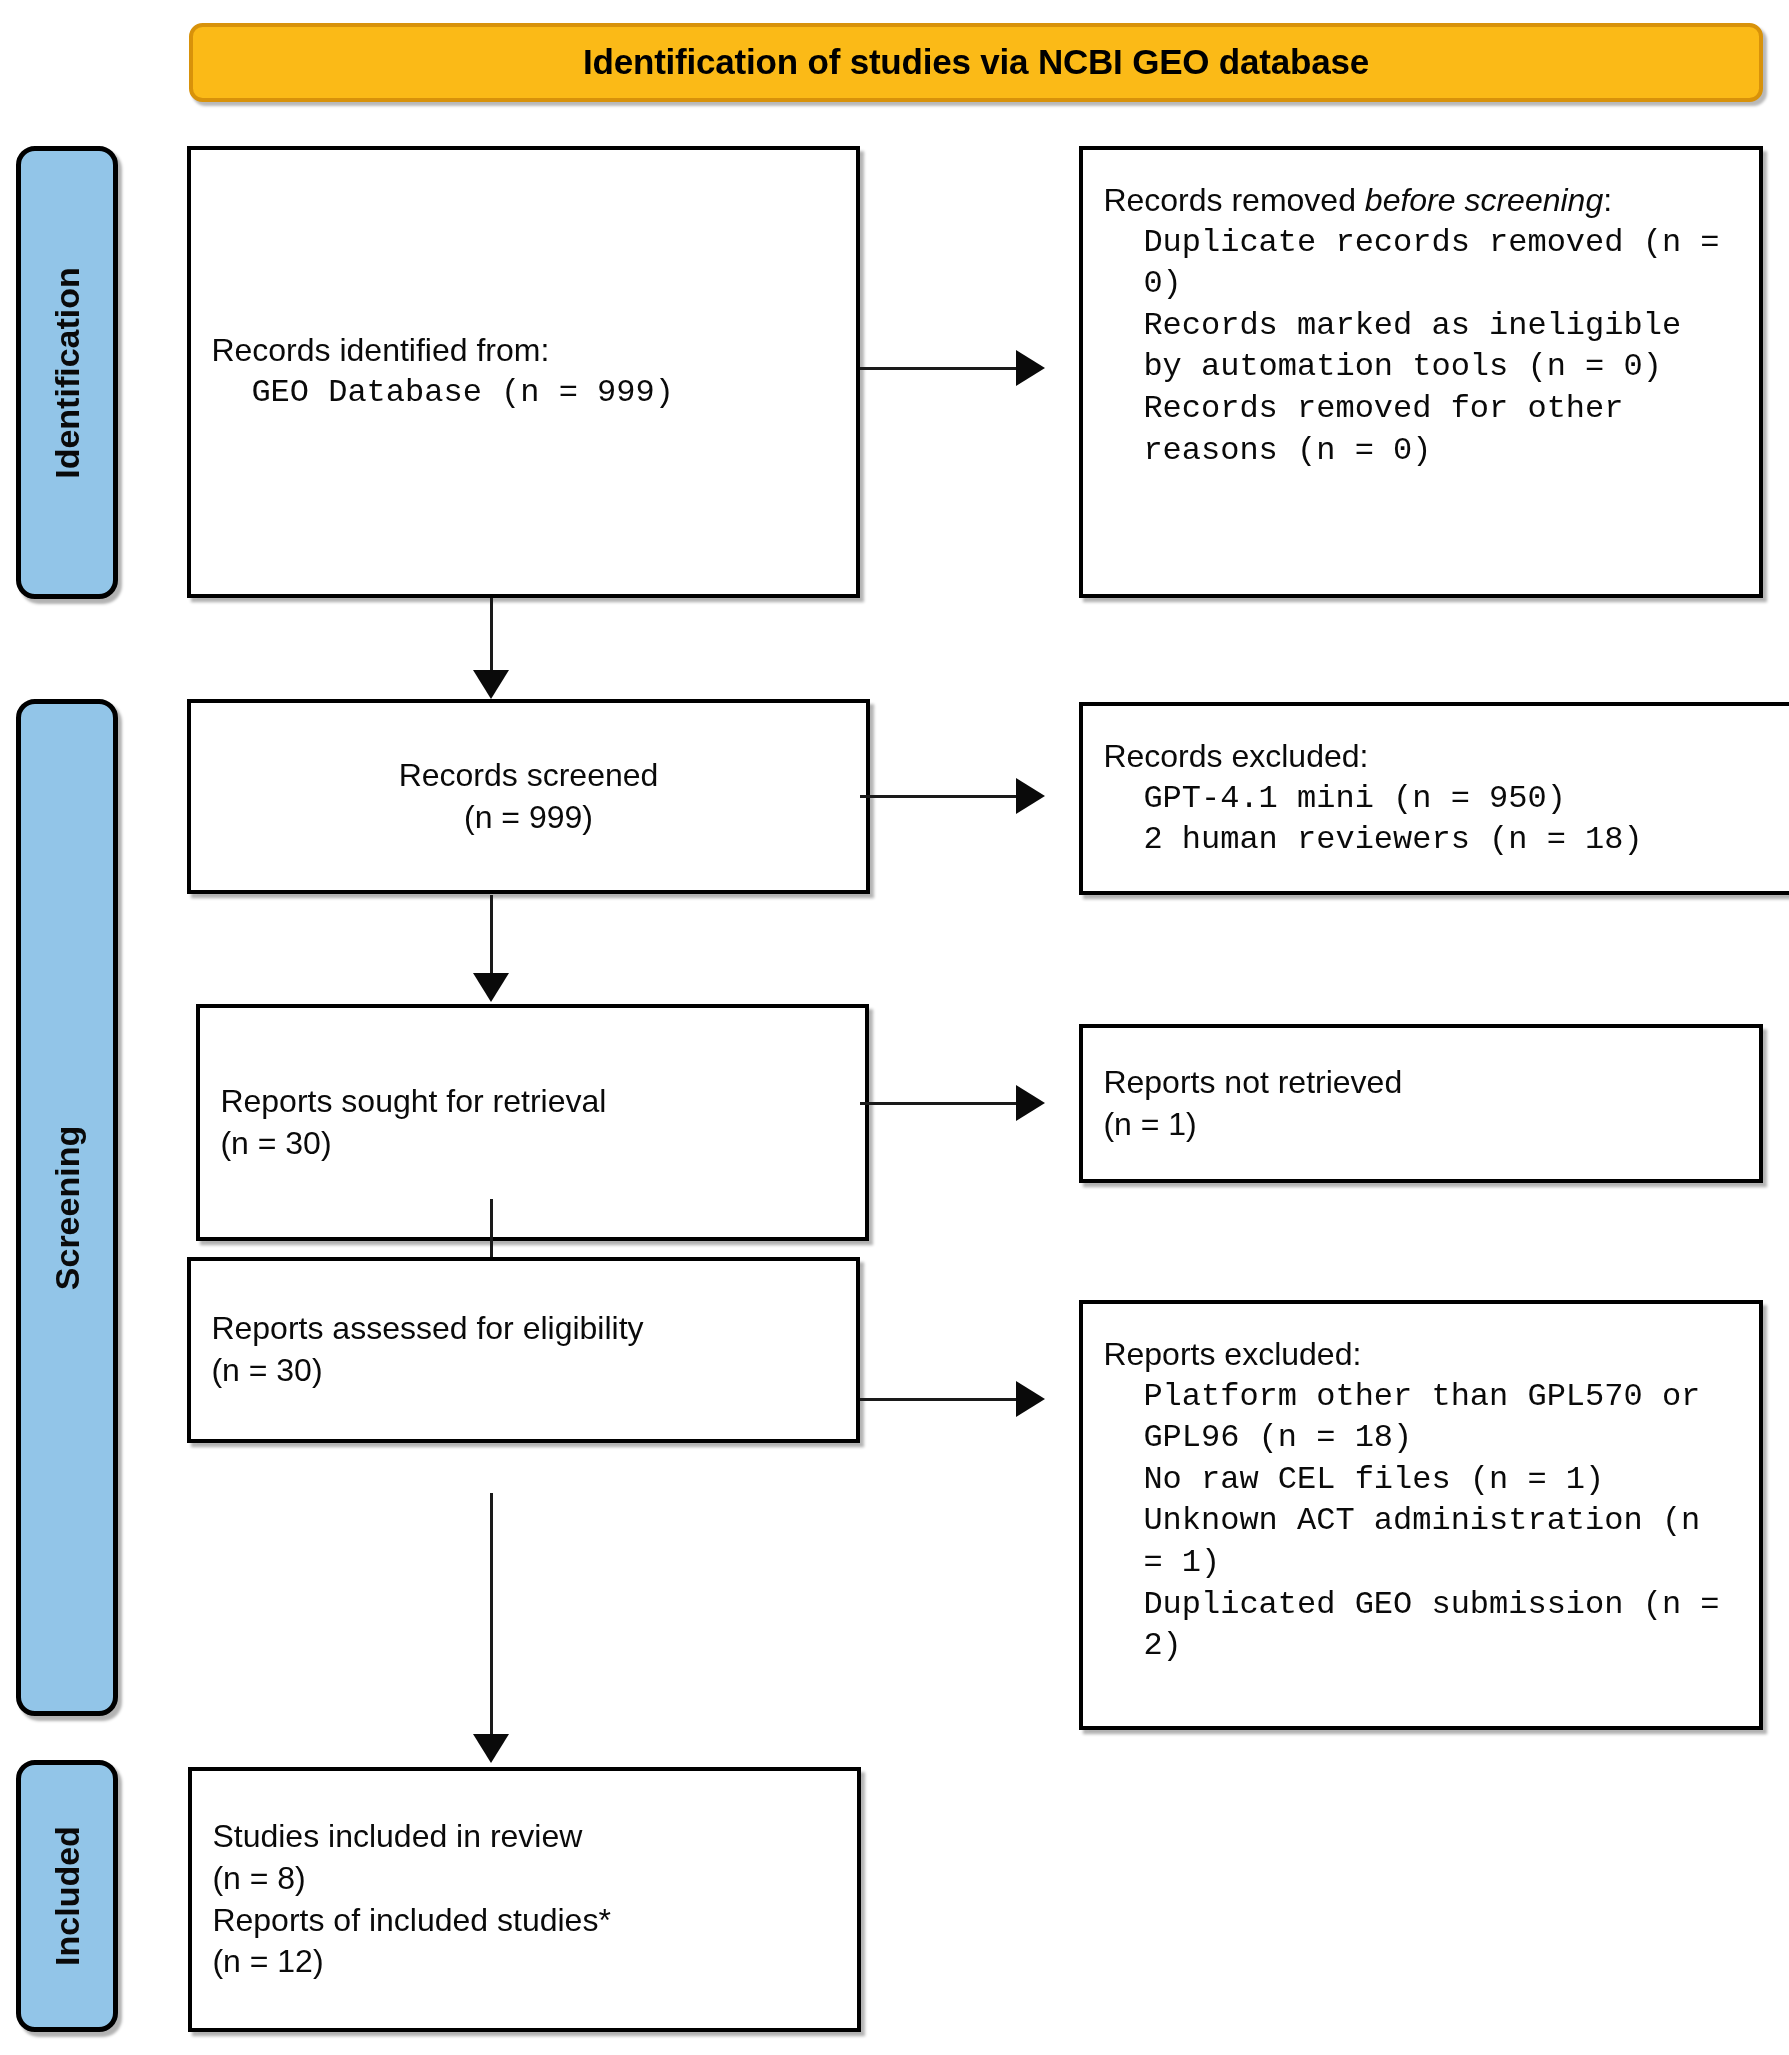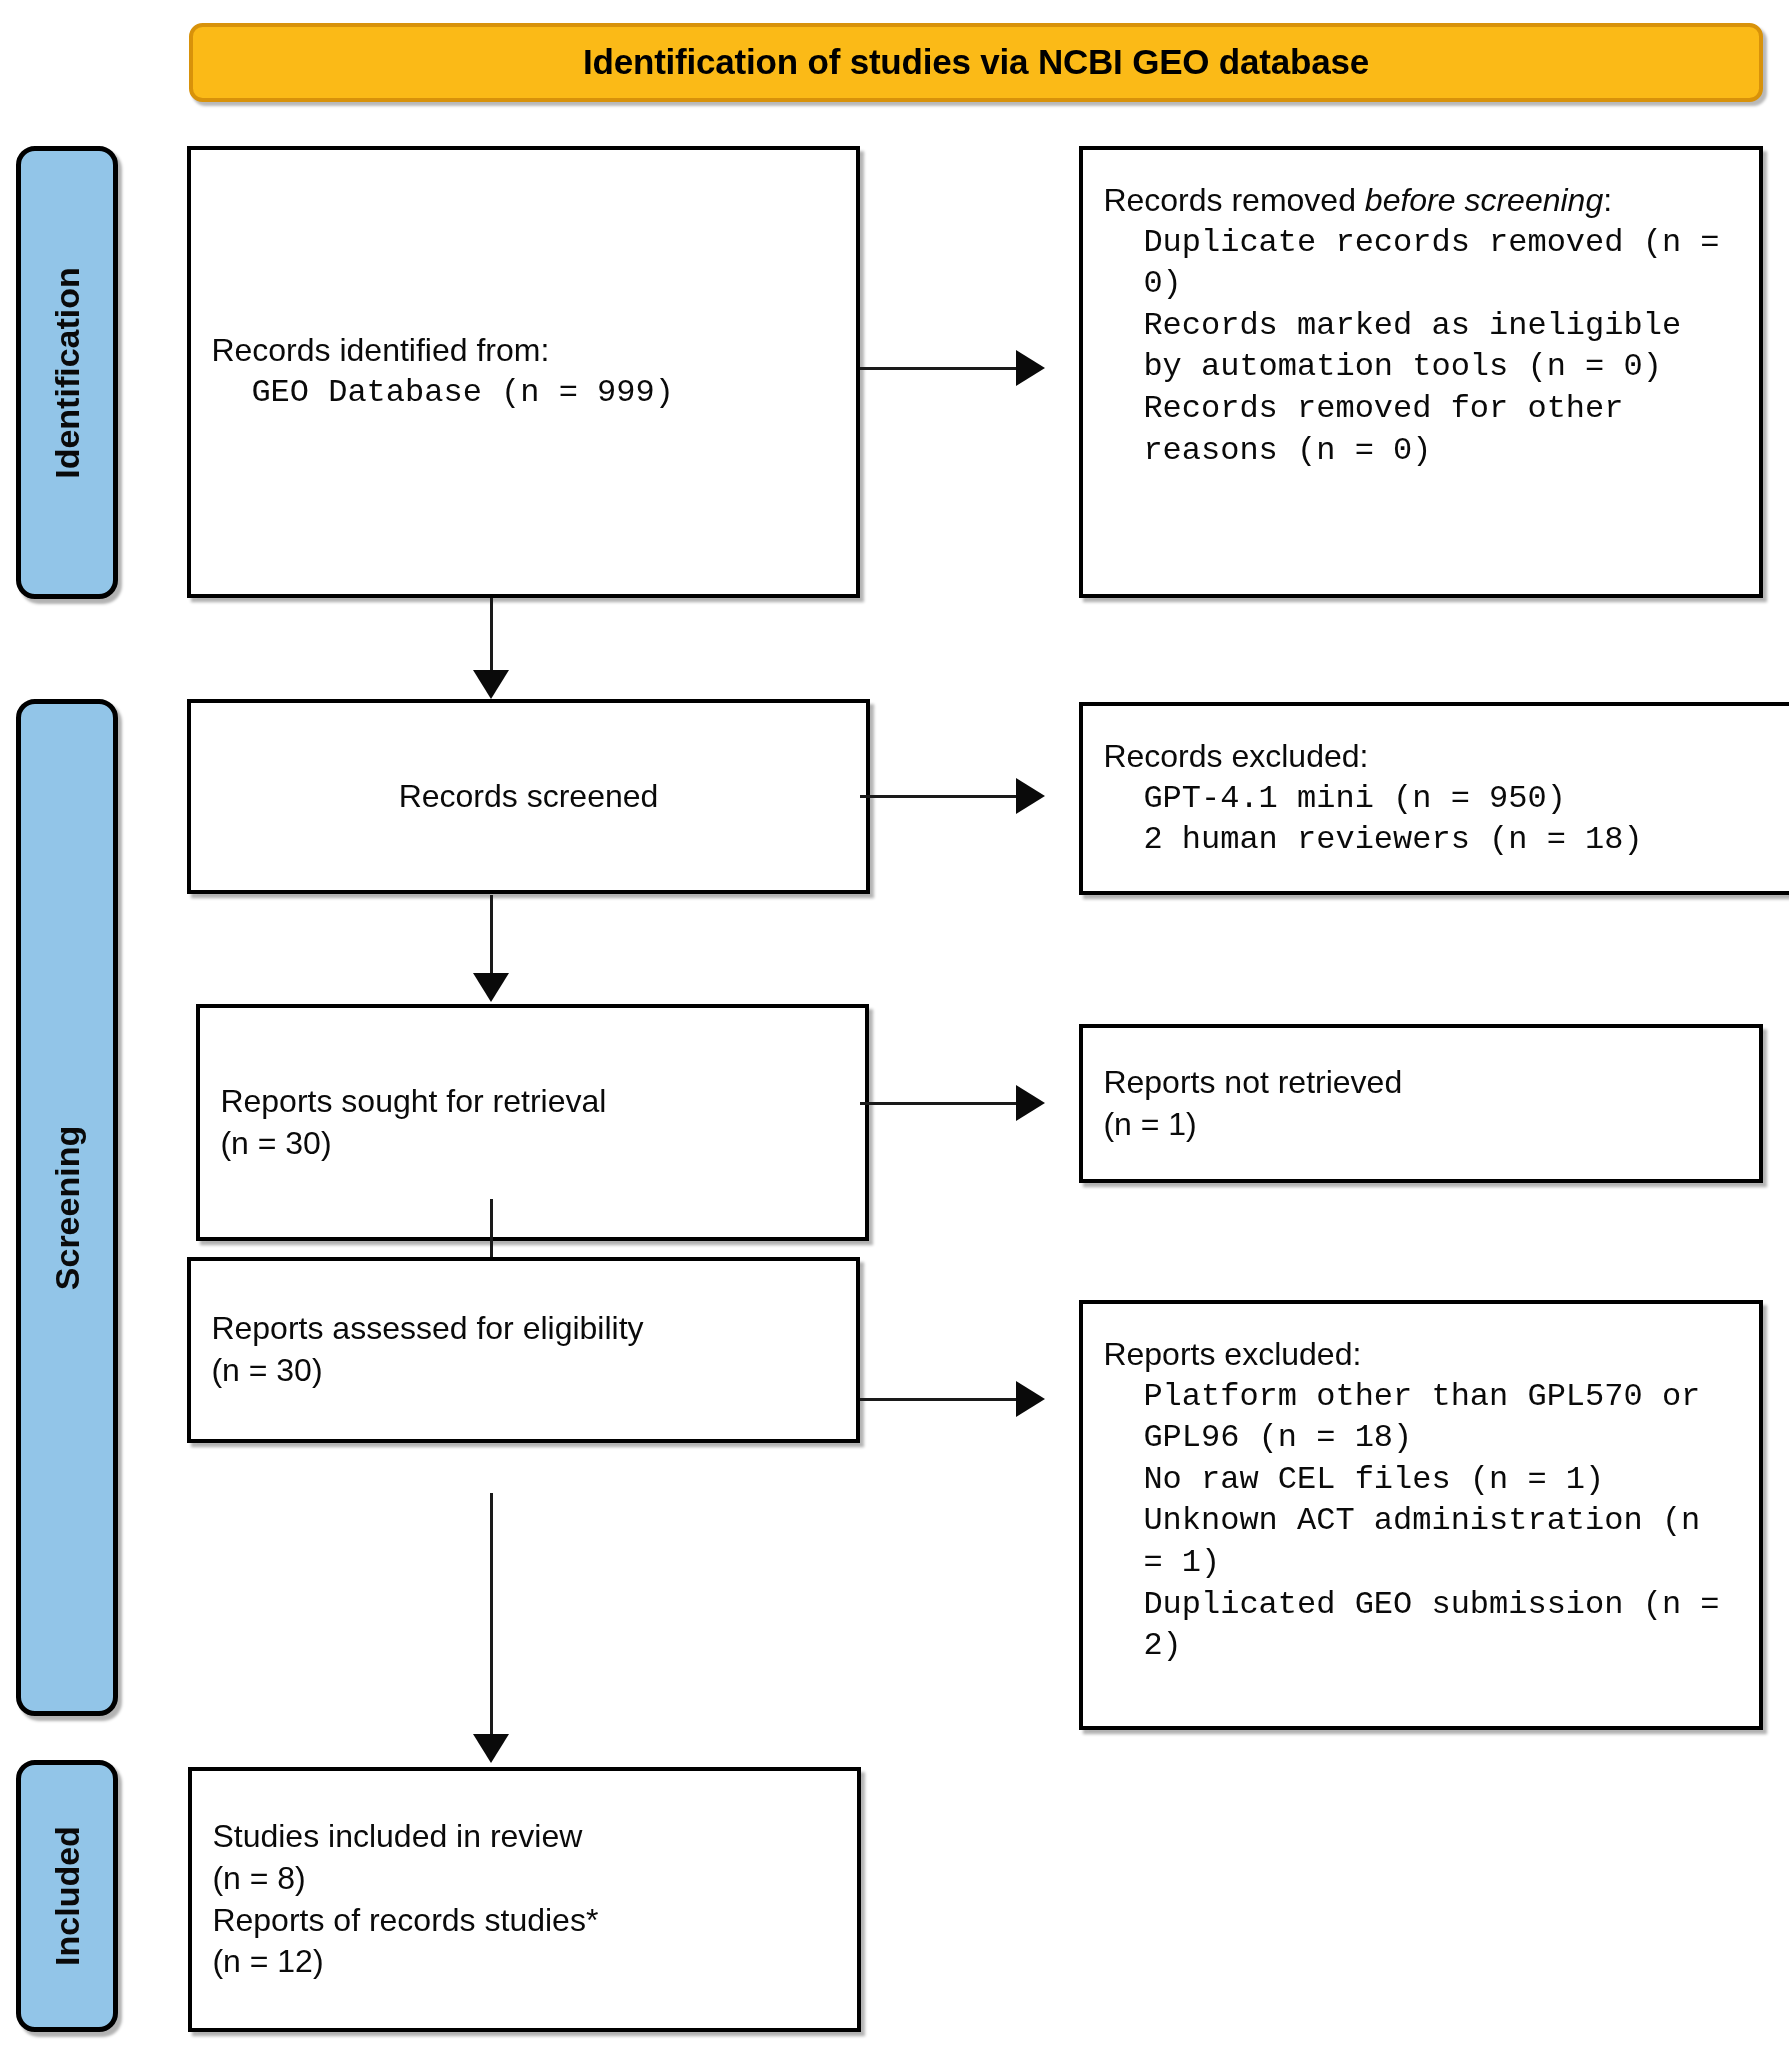--- a/index.html
+++ b/index.html
@@ -169,20 +169,21 @@
 
   <div class="hline" style="left:860px; top:367px; width:156px;"></div>
   <div class="arrow-right" style="left:1016px; top:350px;"></div>
 
   <div class="vline" style="left:490px; top:598px; height:74px;"></div>
   <div class="arrow-down" style="left:473px; top:670px;"></div>
 
   <div class="node" style="left:187px; top:699px; width:683px; height:195px;text-align:center;">
     <div class="node-body">
       <span class="line">Records screened</span>
+      <span class="line">(n = 999)</span>
     </div>
   </div>
 
   <div class="node" style="left:1079px; top:702px; width:812px; height:193px;">
     <div class="node-body">
       <span class="line">Records excluded:</span>
       <span class="line indent">GPT-4.1 mini (n = 950)</span>
       <span class="line indent">2 human reviewers (n = 18)</span>
     </div>
   </div>
@@ -233,19 +234,19 @@
   <div class="hline" style="left:860px; top:1398px; width:156px;"></div>
   <div class="arrow-right" style="left:1016px; top:1381px;"></div>
 
   <div class="vline" style="left:490px; top:1493px; height:242px;"></div>
   <div class="arrow-down" style="left:473px; top:1734px;"></div>
 
   <div class="node" style="left:188px; top:1767px; width:673px; height:265px;">
     <div class="node-body">
       <span class="line">Studies included in review</span>
       <span class="line">(n = 8)</span>
-      <span class="line">Reports of records studies*</span>
+      <span class="line">Reports of included studies*</span>
       <span class="line">(n = 12)</span>
     </div>
   </div>
 
 </div>
 
 
 </body></html>

